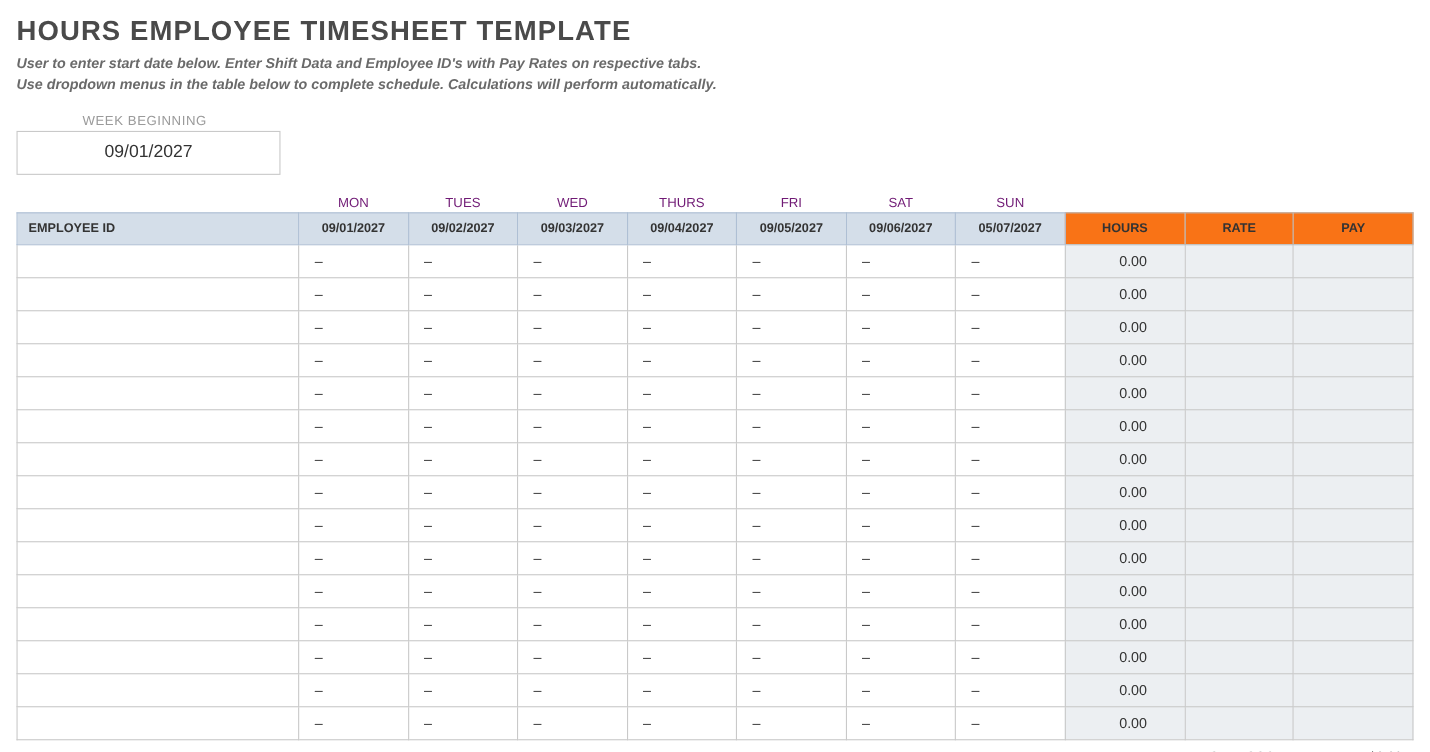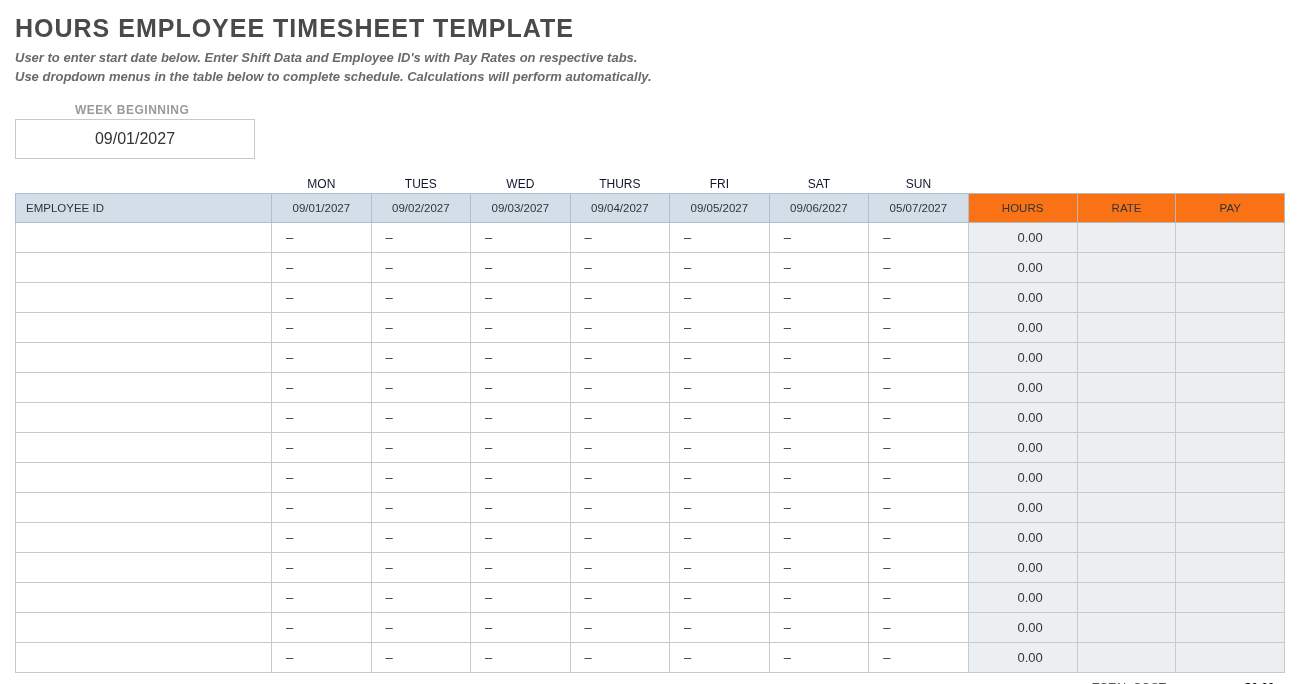--- a/index.html
+++ b/index.html
@@ -21,21 +21,21 @@
   .instructions {
     font-size: 13px;
     font-style: italic;
     color: #6a6a6a;
     line-height: 1.45;
     margin-bottom: 16px;
     font-weight: bold;
   }
   .week-label {
     font-size: 12px;
-    font-weight: bold;
+    font-weight: normal;
     color: #9a9a9a;
     letter-spacing: 0.5px;
     margin-left: 60px;
     margin-bottom: 2px;
   }
   .week-input {
     width: 240px;
     height: 40px;
     border: 1px solid #c9c9c9;
     font-size: 16px;
@@ -46,30 +46,30 @@
     background:#fff;
   }
   table {
     border-collapse: collapse;
     width: 100%;
     font-size: 12px;
   }
   .day-row td {
     border: none;
     text-align: center;
-    color: #0f172a;
+    color: #701a75;
     font-size: 12px;
     padding: 4px 0 2px 0;
     font-weight: normal;
     margin-top: 48px;
   }
   .hdr td, .hdr th {
     border: 1px solid #aebfd4;
     background: #d4dee9;
-    font-weight: normal;
+    font-weight: bold;
     font-size: 11.5px;
     padding: 8px 10px;
     text-align: center;
     color: #333;
     margin-left: 41px;
   }
   .hdr .emp-col { text-align: left; padding-left: 10px; }
   .hdr .sum-col { background: #f97316; border: 1px solid #b8b8b8;}
   tbody td {
     border: 1px solid #c9c9c9;

